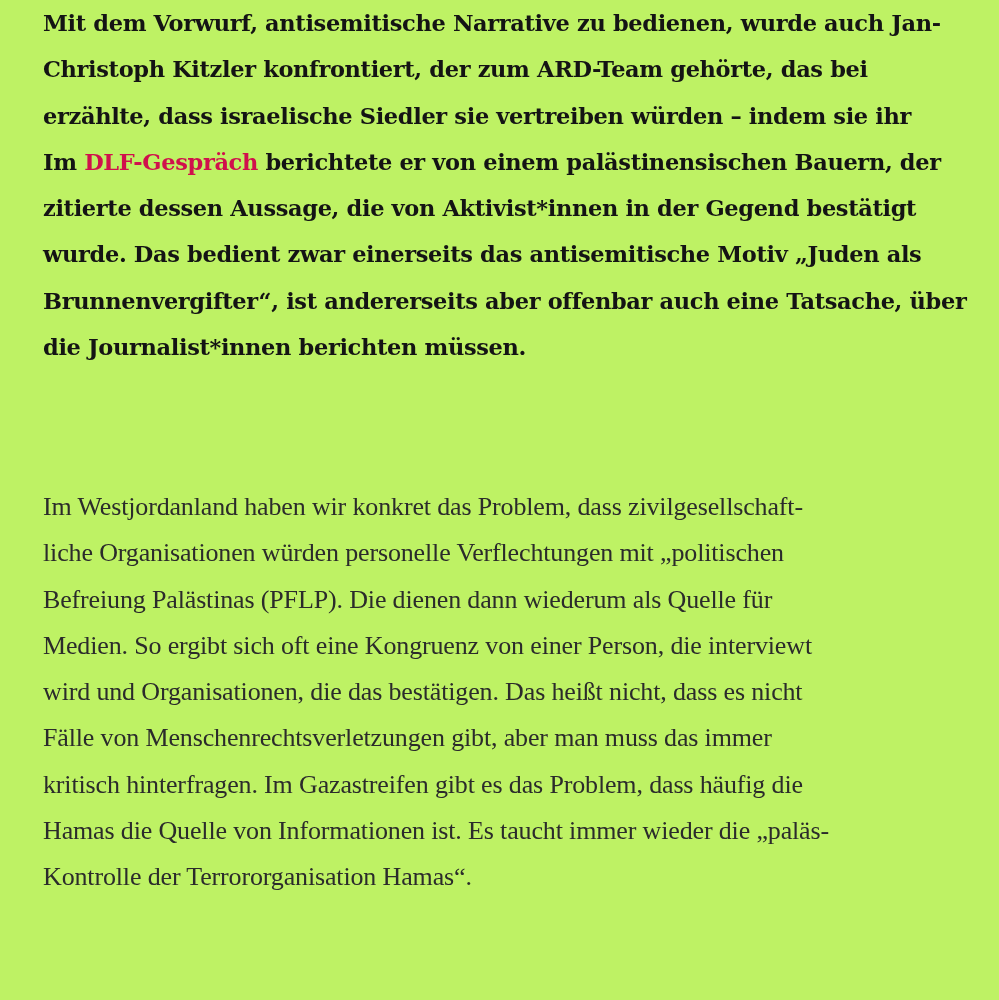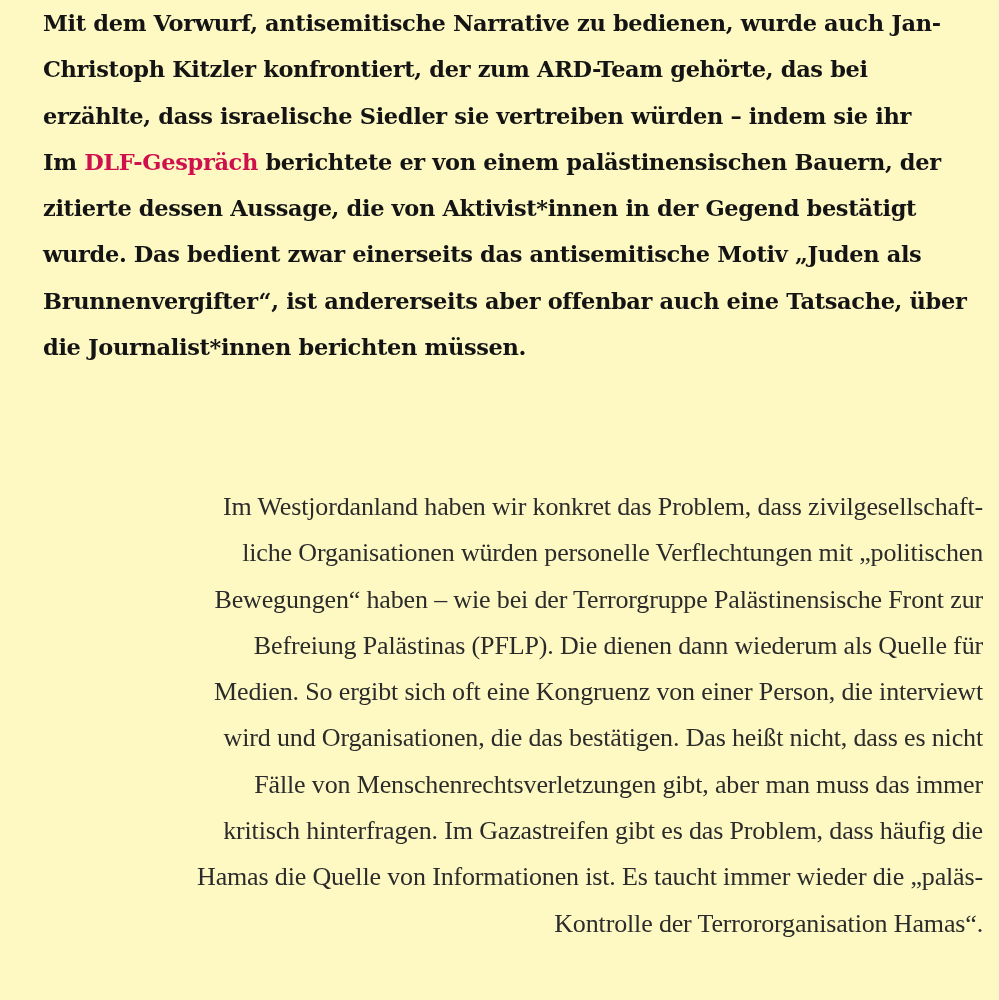--- a/index.html
+++ b/index.html
@@ -7,21 +7,21 @@
       padding: 0;
       background: #e0e0e0;
       width: 999px;
       height: 1000px;
       overflow: hidden;
     }
     .page {
       position: relative;
       width: 999px;
       height: 1000px;
-      background: #fef9c3;
+      background: #bef264;
     }
     .para {
       position: absolute;
       left: 43px;
       width: 940px;
       margin: 0;
       font-family: "DejaVu Serif", "Liberation Serif", serif;
     }
     .para .line {
       display: block;
@@ -36,21 +36,20 @@
       font-size: 22.5px;
       letter-spacing: -0.35px;
     }
     .light-para {
       top: 484px;
       font-weight: normal;
       color: #2b2b2b;
       font-size: 23px;
       letter-spacing: -0.2px;
       font-family: "Liberation Serif", "DejaVu Serif", serif;
-      text-align: right;
     }
     .light-para .line { font-size: 26px; letter-spacing: -0.15px; }
     .link {
       color: #d0104c;
       text-decoration: none;
       cursor: pointer;
     }
   </style>
 </head>
 <body>
@@ -64,21 +63,20 @@
     <span class="line"><span>Im </span><a class="link">DLF-Gespräch</a><span> berichtete er von einem palästinensischen Bauern, der</span></span>
     <span class="line">zitierte dessen Aussage, die von Aktivist*innen in der Gegend bestätigt</span>
     <span class="line">wurde. Das bedient zwar einerseits das antisemitische Motiv „Juden als</span>
     <span class="line">Brunnenvergifter“, ist andererseits aber offenbar auch eine Tatsache, über</span>
     <span class="line">die Journalist*innen berichten müssen.</span>
   </p>
 
   <p class="para light-para">
     <span class="line">Im Westjordanland haben wir konkret das Problem, dass zivilgesellschaft-</span>
     <span class="line">liche Organisationen würden personelle Verflechtungen mit „politischen</span>
-    <span class="line">Bewegungen“ haben – wie bei der Terrorgruppe Palästinensische Front zur</span>
     <span class="line">Befreiung Palästinas (PFLP). Die dienen dann wiederum als Quelle für</span>
     <span class="line">Medien. So ergibt sich oft eine Kongruenz von einer Person, die interviewt</span>
     <span class="line">wird und Organisationen, die das bestätigen. Das heißt nicht, dass es nicht</span>
     <span class="line">Fälle von Menschenrechtsverletzungen gibt, aber man muss das immer</span>
     <span class="line">kritisch hinterfragen. Im Gazastreifen gibt es das Problem, dass häufig die</span>
     <span class="line">Hamas die Quelle von Informationen ist. Es taucht immer wieder die „paläs-</span>
     <span class="line">Kontrolle der Terrororganisation Hamas“.</span>
   </p>
 
 </div>

